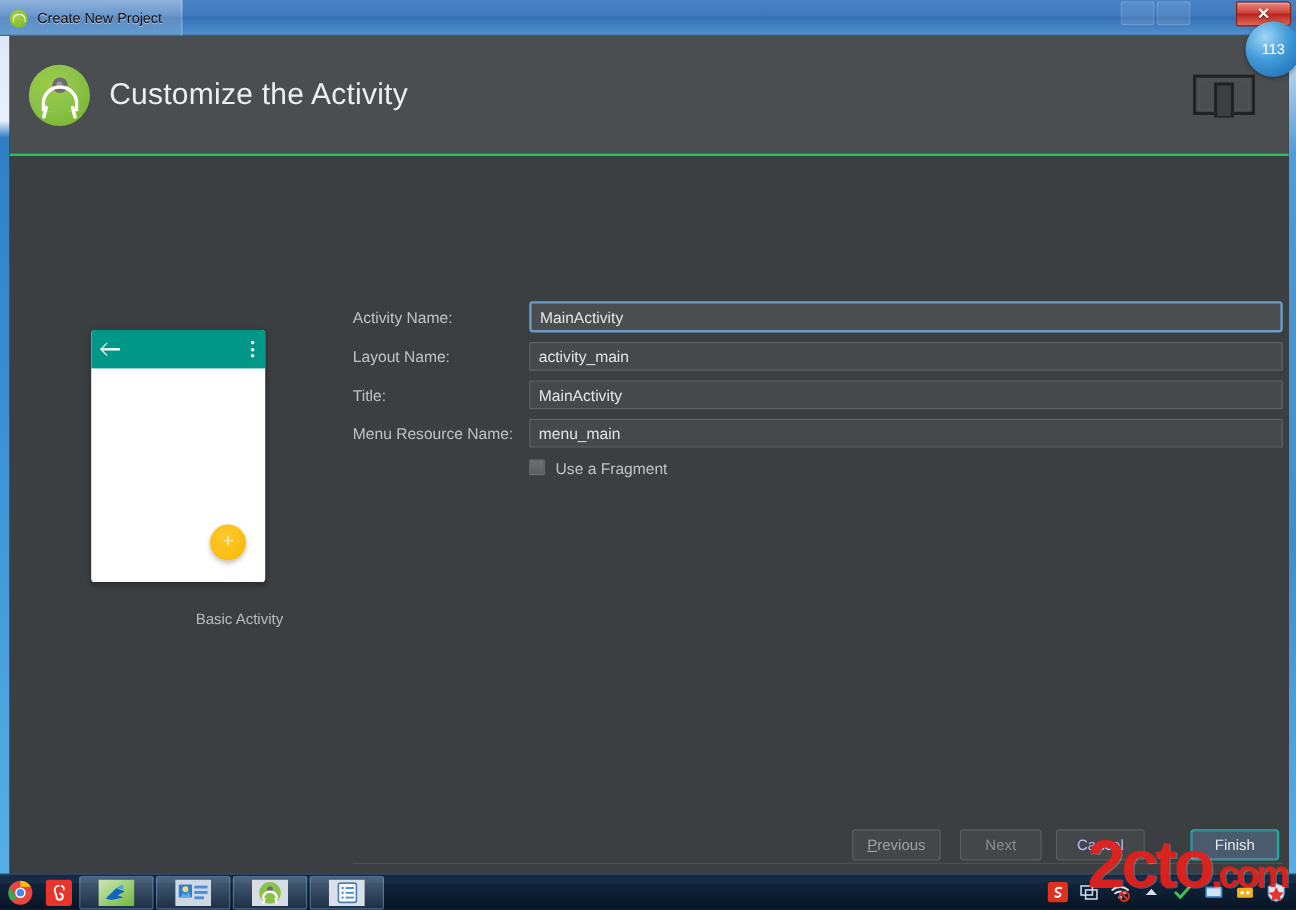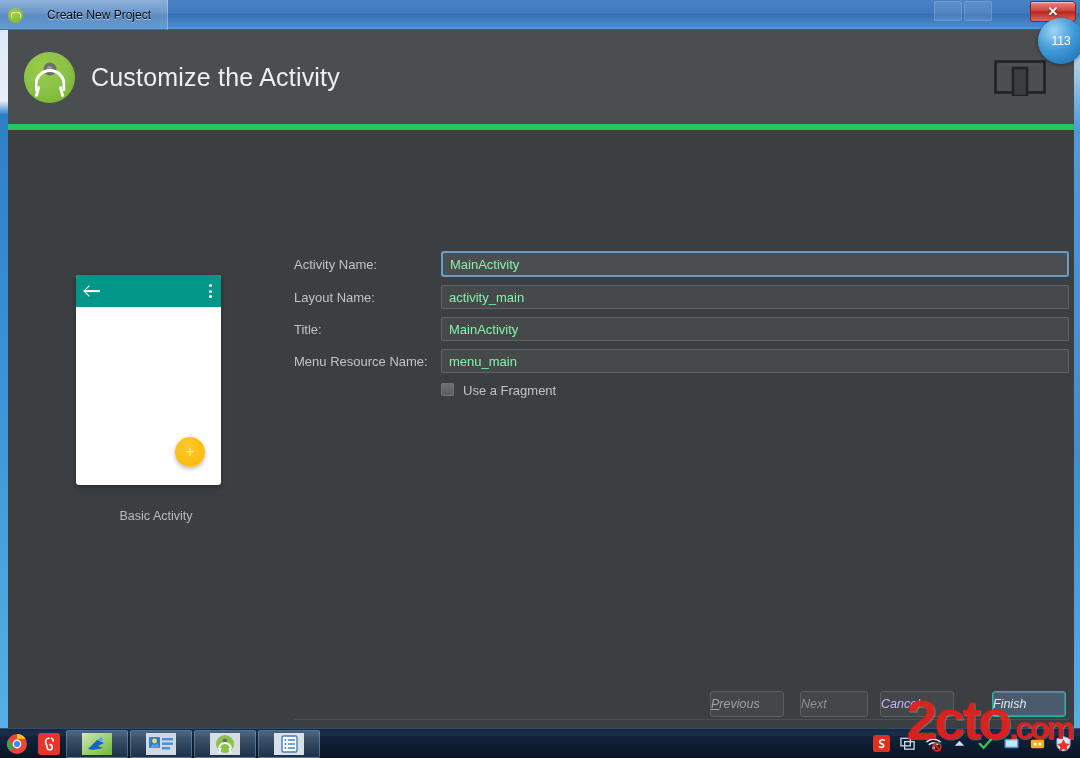--- a/index.html
+++ b/index.html
@@ -24,21 +24,21 @@
   
   #titlebar {
     position: absolute; left: 0; top: 0; width: 1080px; height: 30px;
     background: linear-gradient(to bottom,
         #4a83c4 0%, #3f79bd 45%, #366fb4 50%, #4d8ecb 95%, #5f9ad4 100%);
     border-bottom: 1px solid #2c5d99;
   }
   #titlebar-tab {
     position: absolute; left: 0; top: 0; height: 30px;
     padding: 0 16px 0 8px;
-    display: flex; align-items: center; gap: 24px;
+    display: flex; align-items: center; gap: 8px;
     background: linear-gradient(to bottom,
         rgba(255,255,255,0.38) 0%, rgba(255,255,255,0.20) 50%, rgba(255,255,255,0.10) 100%);
     border-right: 1px solid rgba(255,255,255,0.25);
   }
   #title-text {
     font-size: 12px; color: #0a0a0a; white-space: nowrap;
     text-shadow: 0 1px 0 rgba(255,255,255,0.55);
   }
   .as-mini-icon {
     width: 15px; height: 15px; border-radius: 50%;
@@ -92,21 +92,21 @@
   #content {
     position: absolute; left: 8px; top: 30px; width: 1066px; height: 701px;
     background: #3c3f41;
     overflow: hidden;
   }
 
   
   #wiz-header {
     position: absolute; left: 0; top: 0; width: 1066px; height: 100px;
     background: #4a4e51;
-    border-bottom: 6px solid #22c55e;
+    border-bottom: 2px solid #22c55e;
     display: flex; align-items: center;
   }
   #as-logo {
     margin-left: 16px;
     width: 51px; height: 51px; border-radius: 50%; flex: 0 0 auto;
     background: radial-gradient(circle at 38% 32%, #9ccc45 0%, #8bc34a 45%, #76b126 100%);
     position: relative;
   }
   #as-logo .bot-head {
     position: absolute; left: 50%; top: 34%; transform: translate(-50%,-50%);
@@ -180,21 +180,21 @@
   .kebab i { display: block; width: 3px; height: 3px; border-radius: 50%; background: #fff; }
   #phone-fab {
     position: absolute; right: 16px; bottom: 18px;
     width: 30px; height: 30px; border-radius: 50%;
     background: radial-gradient(circle at 42% 34%, #fdc82f, #f9b800);
     box-shadow: 0 2px 4px rgba(0,0,0,0.28);
     display: flex; align-items: center; justify-content: center;
     color: #ffe9a8; font-size: 16px; line-height: 1;
   }
   #preview-label {
-    margin-top: 24px; text-align: center;
+    margin-top: 24px; text-align: right;
     font-size: 12.5px; color: #bbbbbb;
   }
 
   
   #form-col {
     position: absolute; left: 286px; top: 120px; width: 775px;
   }
   #form-desc {
     font-size: 13px; color: #c8cbcd; margin-bottom: 28px;
   }
@@ -202,21 +202,21 @@
     display: flex; align-items: center; margin-bottom: 8px; justify-content: flex-end;
   }
   .form-label {
     width: 147px; flex: 0 0 auto;
     font-size: 13px; color: #c0c3c5;
   }
   .form-input {
     flex: 1 1 auto; height: 24px;
     background: #45494a;
     border: 1px solid #5e6264;
-    color: #86efac;
+    color: #e5e5e5;
     font-size: 13px;
     font-family: "Liberation Sans", sans-serif;
     padding: 0 7px;
     outline: none;
     border-radius: 1px;
   }
   .form-input.focused {
     border: 2px solid #6a9cc9;
     background: #4a4e50;
     border-radius: 3px;
@@ -246,21 +246,21 @@
     position: absolute; left: 0; bottom: 0; width: 1066px; height: 48px;
   }
   .wiz-btn {
     position: absolute; top: 8px; height: 26px;
     background: #434749;
     border: 1px solid #5a5e60;
     border-radius: 3px;
     color: #b9bcbe;
     font-size: 12.5px;
     font-family: "Liberation Sans", sans-serif;
-    display: flex; align-items: center; justify-content: flex-start; font-style: italic;
+    display: flex; align-items: center; justify-content: center;
   }
   #btn-previous { right: 290px; width: 74px; color: #9ea1a3; }
   #btn-previous u { text-decoration: underline; }
   #btn-next     { right: 206px; width: 68px; color: #8b8e90; }
   #btn-cancel   { right: 120px; width: 74px; color: #c4b5fd; }
   #btn-finish   {
     right: 8px; width: 74px;
     background: #4a5b6e;
     border: 1px solid #14b8a6;
     box-shadow: 0 0 0 1px #5d7f9f inset;

